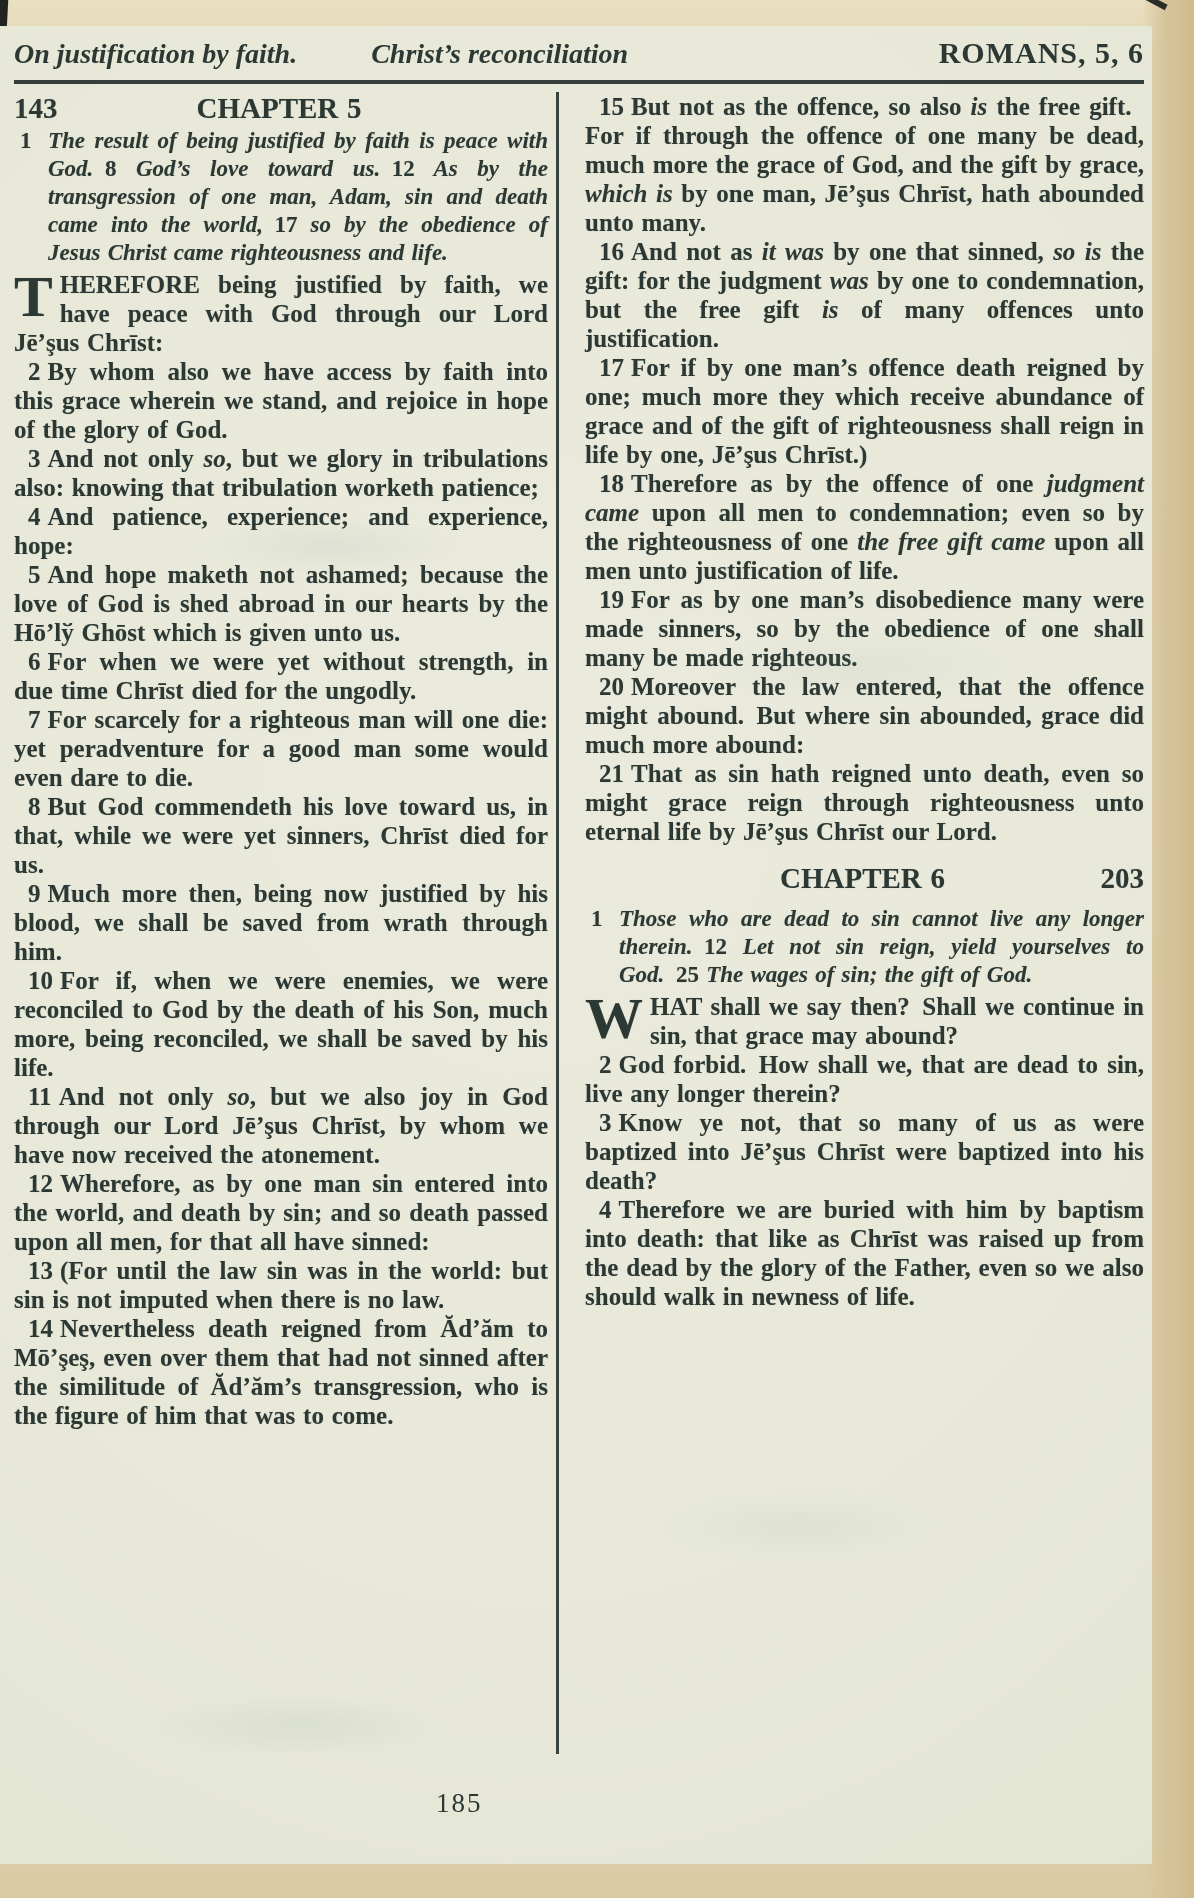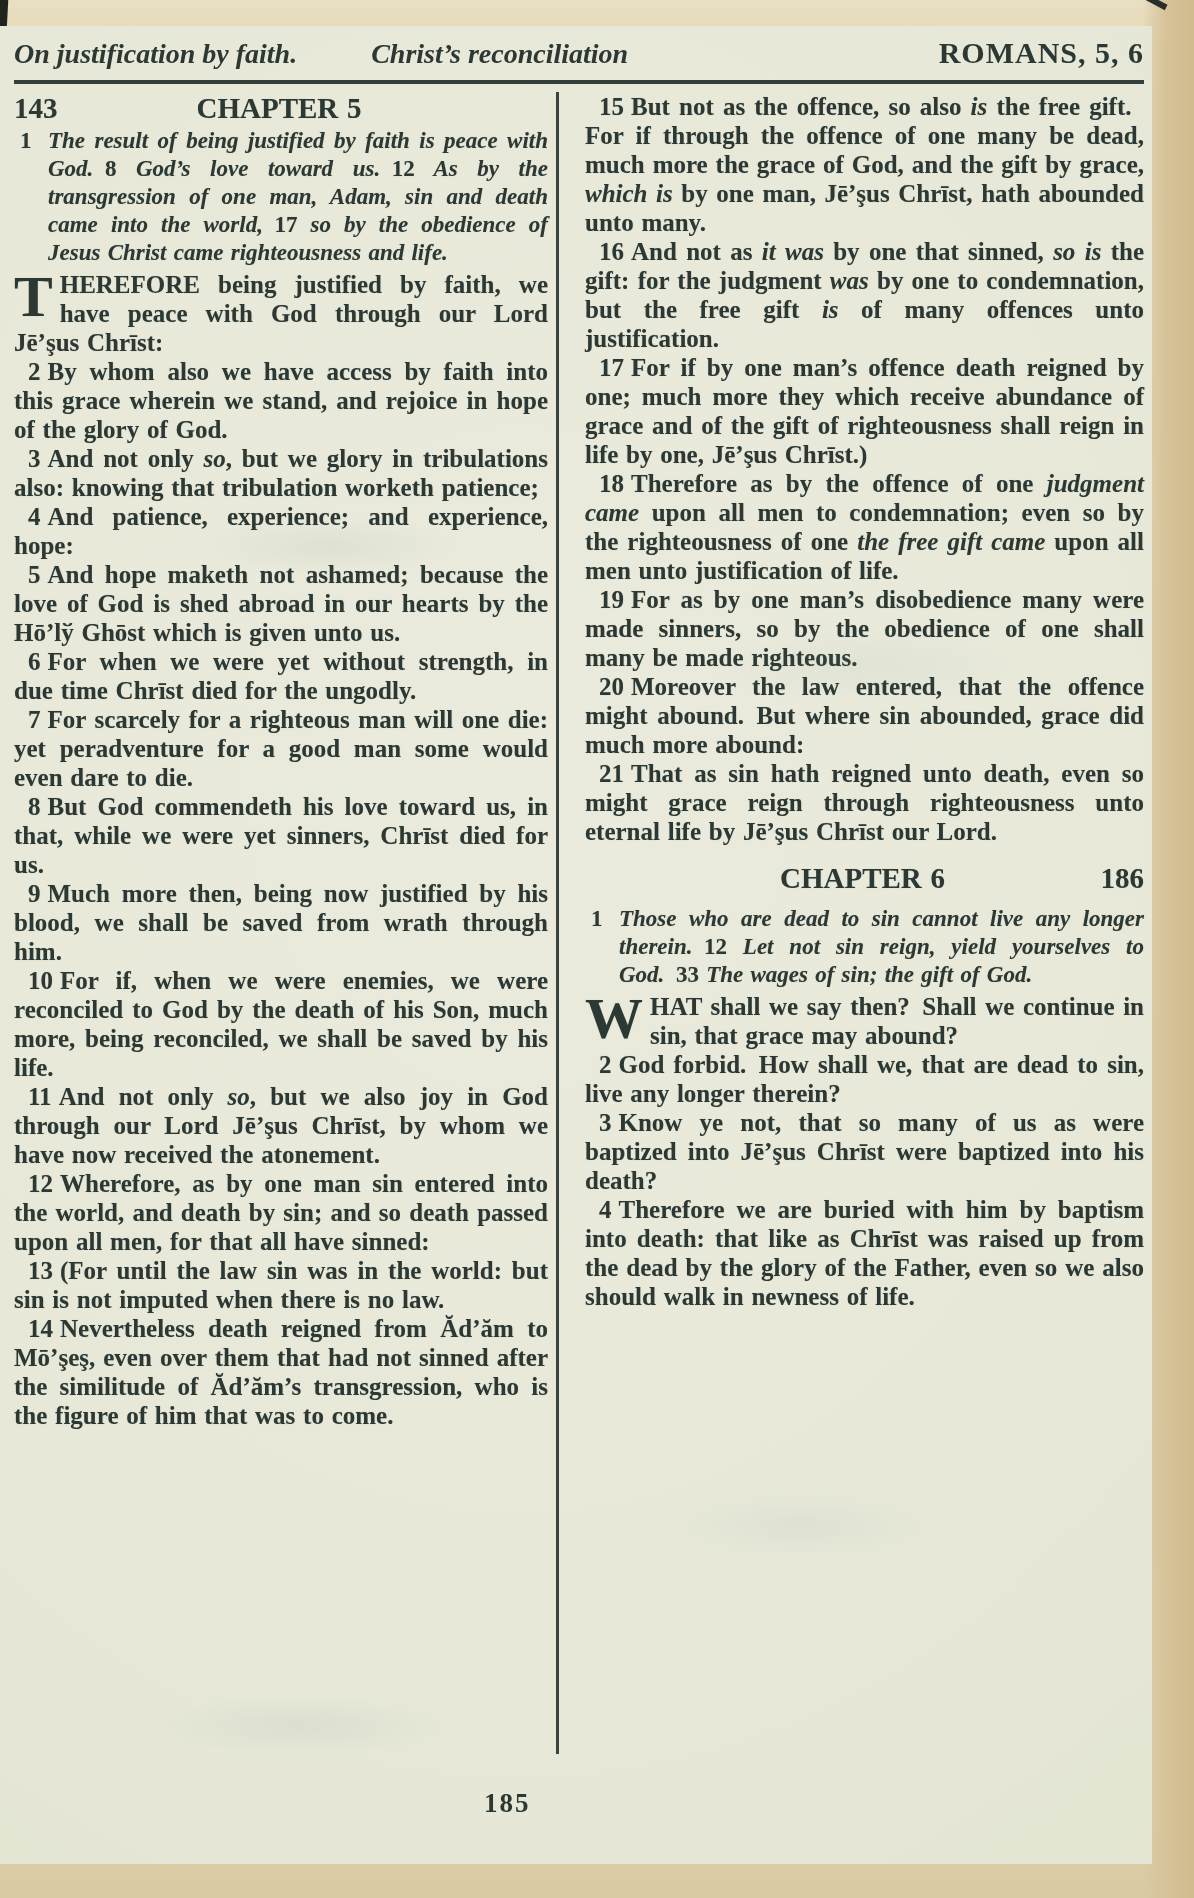--- a/index.html
+++ b/index.html
@@ -39,21 +39,21 @@
   .it{font-style:italic;}
   .rm{font-style:normal;}
   .dropcap{float:left;font-size:58px;line-height:47px;padding:3px 7px 0 0;}
   .summary{font-style:italic;font-size:23px;line-height:28px;position:relative;
            padding-left:34px;margin:1px 0 3px;}
   .summary .lead{position:absolute;left:6px;top:0;font-style:normal;}
   .chap-head{position:relative;display:flex;justify-content:space-between;
              font-size:29px;line-height:33px;margin:0 0 2px;}
   .chap-head .chap-title{position:absolute;left:0;right:4px;text-align:center;}
   .chap-head.head-6{margin:16px 0 10px;align-items:center;}
-  .pageno{position:absolute;left:436px;top:1762px;font-size:27px;font-weight:bold;letter-spacing:2px;margin-left:48px;}
+  .pageno{position:absolute;left:436px;top:1762px;font-size:27px;font-weight:normal;letter-spacing:2px;}
 </style>
 </head>
 <body>
 
 <div class="page">
   <div class="edge-right"></div>
   <div class="mark-tl"></div>
   <div class="mark-tr"></div>
 
   <div class="sheet">
@@ -92,23 +92,23 @@
           <p class="verse"><span class="vnum">15</span><span class="rm">But not as the offence, so also </span><span class="it">is</span><span class="rm"> the free gift. For if through the offence of one many be dead, much more the grace of God, and the gift by grace, </span><span class="it">which is</span><span class="rm"> by one man, Jē’şus Chrīst, hath abounded unto many.</span></p>
           <p class="verse"><span class="vnum">16</span><span class="rm">And not as </span><span class="it">it was</span><span class="rm"> by one that sinned, </span><span class="it">so is</span><span class="rm"> the gift: for the judgment </span><span class="it">was</span><span class="rm"> by one to condemnation, but the free gift </span><span class="it">is</span><span class="rm"> of many offences unto justification.</span></p>
           <p class="verse"><span class="vnum">17</span><span class="rm">For if by one man’s offence death reigned by one; much more they which receive abundance of grace and of the gift of righteousness shall reign in life by one, Jē’şus Chrīst.)</span></p>
           <p class="verse"><span class="vnum">18</span><span class="rm">Therefore as by the offence of one </span><span class="it">judgment came</span><span class="rm"> upon all men to condemnation; even so by the righteousness of one </span><span class="it">the free gift came</span><span class="rm"> upon all men unto justification of life.</span></p>
           <p class="verse"><span class="vnum">19</span><span class="rm">For as by one man’s disobedience many were made sinners, so by the obedience of one shall many be made righteous.</span></p>
           <p class="verse"><span class="vnum">20</span><span class="rm">Moreover the law entered, that the offence might abound. But where sin abounded, grace did much more abound:</span></p>
           <p class="verse"><span class="vnum">21</span><span class="rm">That as sin hath reigned unto death, even so might grace reign through righteousness unto eternal life by Jē’şus Chrīst our Lord.</span></p>
           <div class="chap-head head-6">
             <span class="chap-title">CHAPTER 6</span>
             <span class="side-left"></span>
-            <span class="side-right">186</span>
+            <span class="side-right">203</span>
           </div>
-          <div class="summary"><span class="lead">1</span><span class="it">Those who are dead to sin cannot live any longer therein. </span><span class="rm">12</span><span class="it"> Let not sin reign, yield yourselves to God. </span><span class="rm">33</span><span class="it"> The wages of sin; the gift of God.</span></div>
+          <div class="summary"><span class="lead">1</span><span class="it">Those who are dead to sin cannot live any longer therein. </span><span class="rm">12</span><span class="it"> Let not sin reign, yield yourselves to God. </span><span class="rm">25</span><span class="it"> The wages of sin; the gift of God.</span></div>
           <p class="verse has-drop"><span class="dropcap">W</span><span class="rm">HAT shall we say then? Shall we continue in sin, that grace may abound?</span></p>
           <p class="verse"><span class="vnum">2</span><span class="rm">God forbid. How shall we, that are dead to sin, live any longer therein?</span></p>
           <p class="verse"><span class="vnum">3</span><span class="rm">Know ye not, that so many of us as were baptized into Jē’şus Chrīst were baptized into his death?</span></p>
           <p class="verse"><span class="vnum">4</span><span class="rm">Therefore we are buried with him by baptism into death: that like as Chrīst was raised up from the dead by the glory of the Father, even so we also should walk in newness of life.</span></p>
         </section>
     </main>
 
     <div class="pageno">185</div>
   </div>
 </div>

